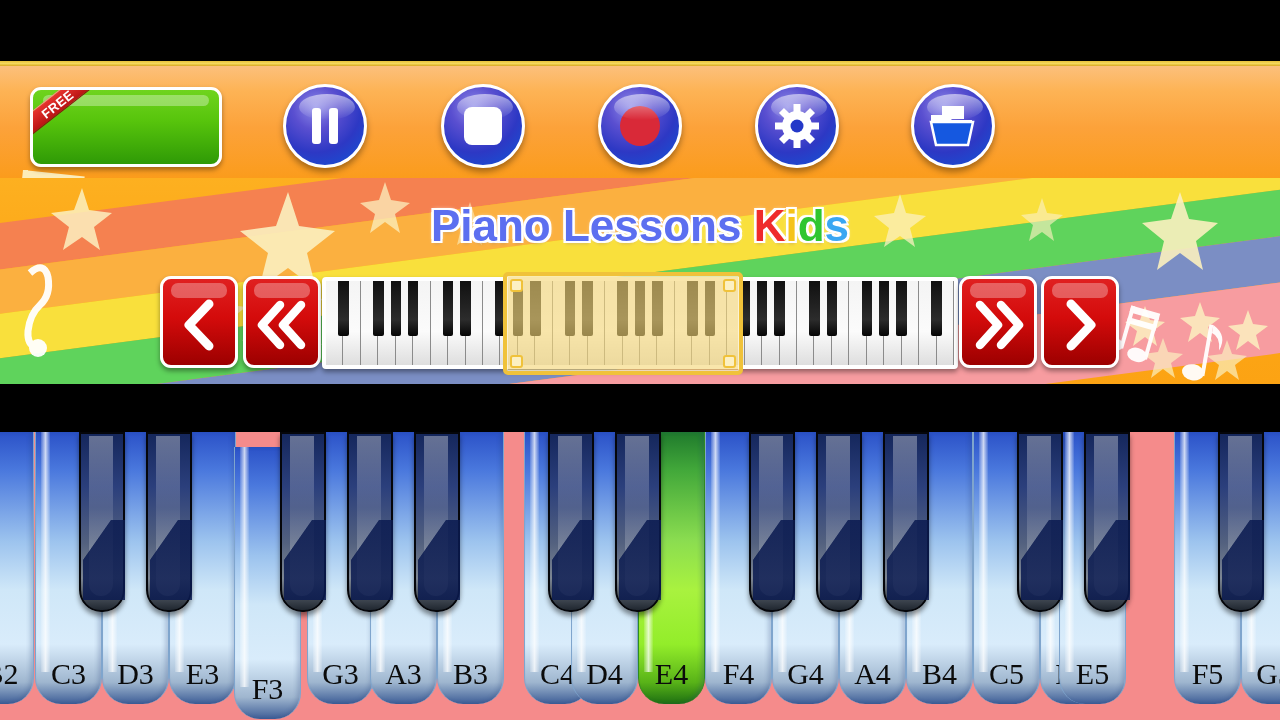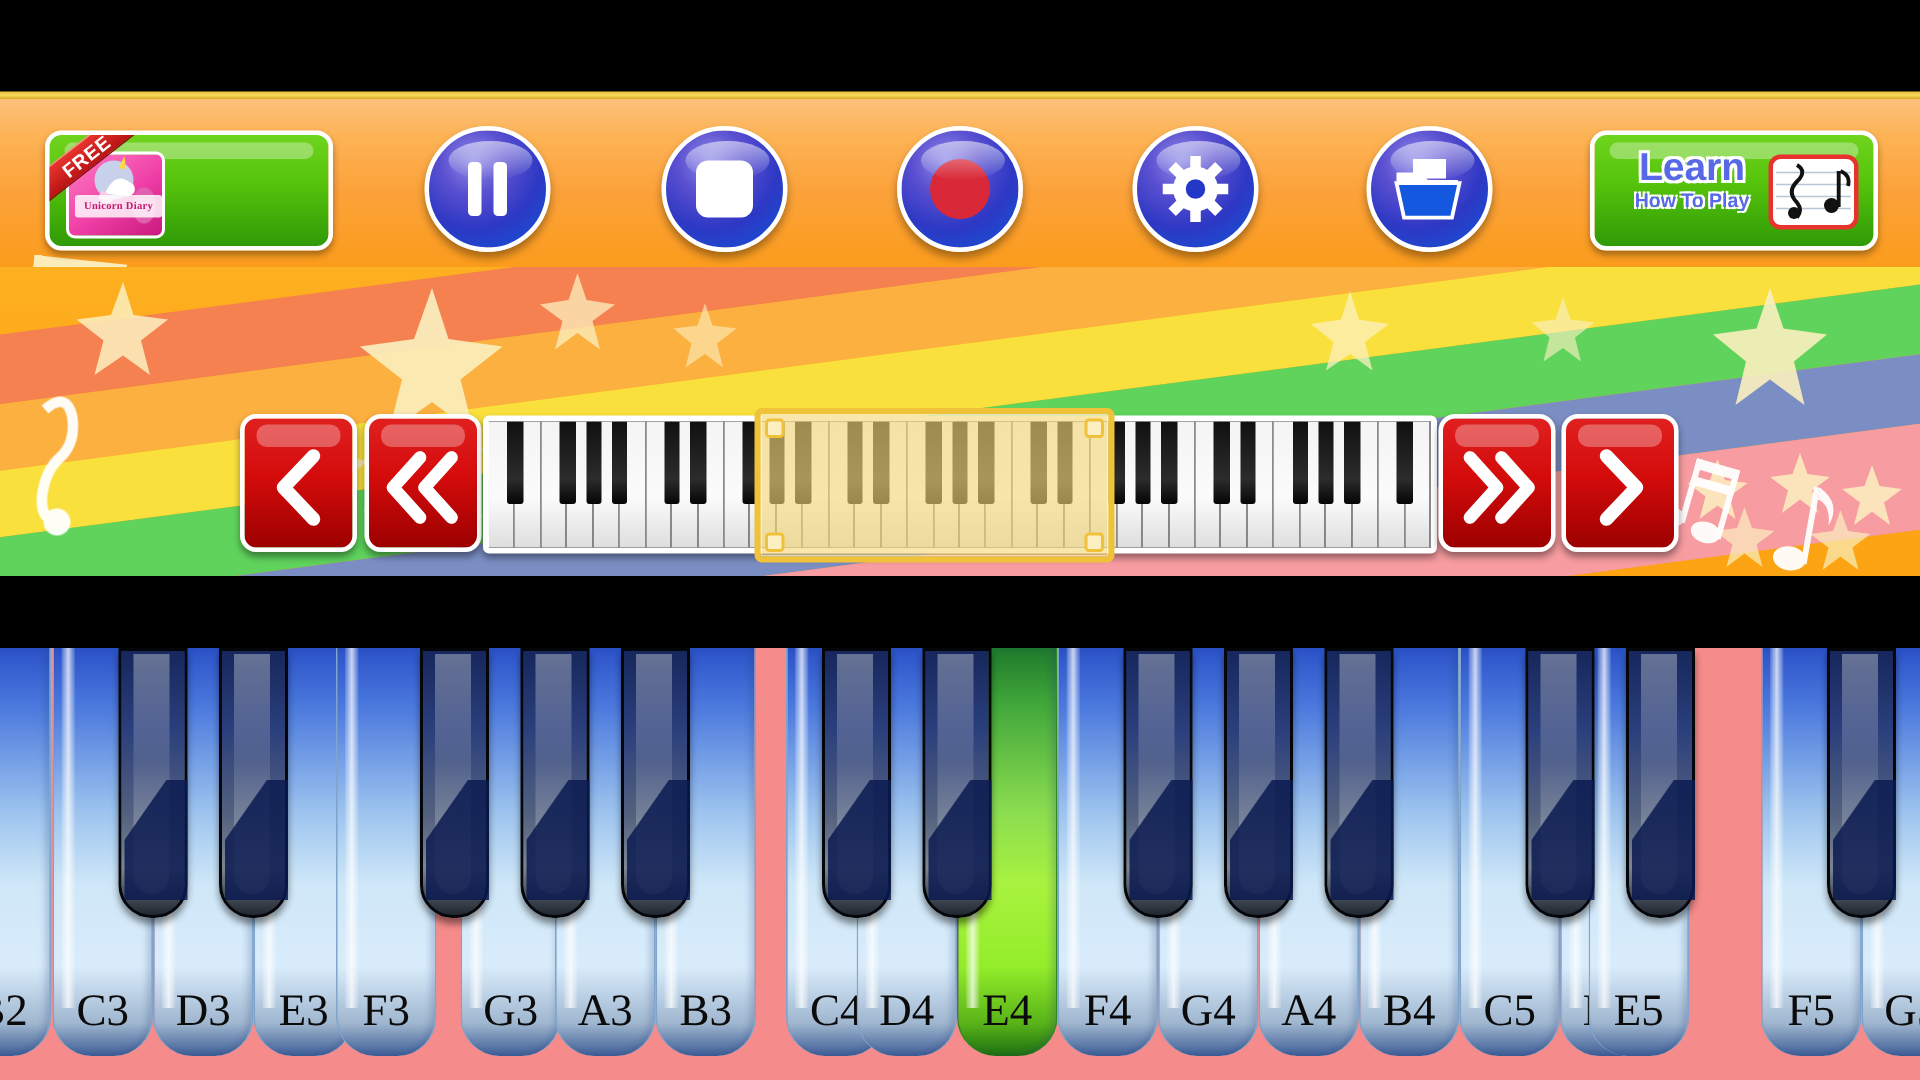--- a/index.html
+++ b/index.html
@@ -161,30 +161,20 @@
           <rect x="61" y="14" width="5" height="56"></rect>
         <rect x="89" y="20" width="5" height="56"></rect>
         <rect x="33" y="8" width="62" height="9" transform="rotate(6 33 8)"></rect>
         <rect x="33" y="24" width="62" height="7" transform="rotate(6 33 24)"></rect>
       </g>
     </svg>
   </div>
 
   <div class="promo" id="promo-left">
     <div class="glossy"></div>
-    <div class="ud-thumb">
-      <svg width="66" height="58" viewBox="0 0 66 58">
-        <circle cx="30" cy="17" r="13" fill="#bfe6f5" opacity=".85"></circle>
-        <path d="M24 26 q6-13 14-9 l5 3 q3 6 -4 8 z" fill="#fff"></path>
-        <path d="M33 9 l4-8 1 9 z" fill="#ffd84a"></path>
-        <path d="M22 24 q-4 5 0 8 q6 2 8-3z" fill="#ffc7e8"></path>
-        <ellipse cx="50" cy="34" rx="8" ry="12" fill="#e060b0"></ellipse>
-      </svg>
-      <div class="ud-label">Unicorn Diary</div>
-    </div>
     <div class="ribbon">FREE</div>
   </div>
 
   <div class="rbtn" id="btn-pause">
     <span class="glyph">
       <svg width="34" height="40" viewBox="0 0 34 40">
           <rect x="4" y="2" width="9" height="36" rx="3" fill="#fff"></rect>
           <rect x="21" y="2" width="9" height="36" rx="3" fill="#fff"></rect>
         </svg>
     </span>
@@ -226,42 +216,20 @@
   <div class="rbtn" id="btn-folder">
     <span class="glyph">
       <svg width="48" height="42" viewBox="0 0 48 42">
         <rect x="13" y="1" width="22" height="13" fill="#fff"></rect>
         <path d="M2 10 h16 l5 5 h20 v5 H2z" fill="#fff"></path>
         <path d="M2 17 h42 l-5 23 H7z" fill="#1558e0" stroke="#fff" stroke-width="2.5"></path>
       </svg>
     </span>
   </div>
 
-  <div class="promo" id="promo-right">
-    <div class="glossy"></div>
-    <div class="learn-txt">
-      <div class="learn-1">Learn</div>
-      <div class="learn-2">How To Play</div>
-    </div>
-    <div class="sheet">
-      <svg width="54" height="44" viewBox="0 0 54 44">
-        <g stroke="#b9c6d8" stroke-width="1.1">
-          <line x1="2" y1="9" x2="52" y2="9"></line>
-            <line x1="2" y1="17" x2="52" y2="17"></line>
-          <line x1="2" y1="25" x2="52" y2="25"></line>
-            <line x1="2" y1="33" x2="52" y2="33"></line>
-        </g>
-        <path d="M16 4 q7 4 0 11 q-7 7 0 14 q4 5 0 10" stroke="#111" stroke-width="2.6" fill="none"></path>
-        <circle cx="14" cy="36" r="4" fill="#111"></circle>
-        <circle cx="39" cy="31" r="5" fill="#111"></circle>
-        <rect x="42.5" y="8" width="2.6" height="24" fill="#111"></rect>
-        <path d="M45 8 q7 3 5 10" stroke="#111" stroke-width="2.4" fill="none"></path>
-      </svg>
-    </div>
-  </div>
 
   <div class="band">
     <div class="stripes">
       <i class="s-or"></i>
         <i class="s-o2"></i>
         <i class="s-ye"></i>
       <i class="s-gr"></i>
         <i class="s-bl"></i>
         <i class="s-pk"></i>
     </div>
@@ -299,20 +267,23 @@
         </g>
         <g transform="translate(1196,142) rotate(10)">
           <ellipse cx="6" cy="52" rx="11" ry="8"></ellipse>
             <rect x="14" y="2" width="4" height="52"></rect>
           <path d="M18 2 q16 8 10 24 q-1 -14 -10 -16z"></path>
         </g>
       </g>
     </svg>
   </div>
 
+  <div class="title">
+    <span class="t-blue">Piano Lessons </span><span class="t-red">K</span><span class="t-yel">i</span><span class="t-grn">d</span><span class="t-cyn">s</span>
+  </div>
 
   <div class="navbtn" id="nav-prev">
     <div class="gl"></div>
     <div class="chev">
       <svg width="36" height="52" viewBox="0 0 36 52">
           <path d="M28 5 L8 26 L28 47" stroke="#fff" stroke-width="9" fill="none" stroke-linecap="round" stroke-linejoin="round"></path>
         </svg>
     </div>
   </div>
   <div class="navbtn" id="nav-fastprev">
@@ -426,21 +397,21 @@
           <div class="lbl">C3</div>
         </div>
         <div class="wkey" style="left: 102px; width: 67px;">
           <div class="shine"></div>
           <div class="lbl">D3</div>
         </div>
         <div class="wkey" style="left: 169px; width: 67px;">
           <div class="shine"></div>
           <div class="lbl">E3</div>
         </div>
-        <div class="wkey" style="left: 224px; width: 67px;">
+        <div class="wkey" style="left: 234px; width: 67px; margin-top: 15px;">
           <div class="shine"></div>
           <div class="lbl">F3</div>
         </div>
         <div class="wkey" style="left: 307px; width: 67px;">
           <div class="shine"></div>
           <div class="lbl">G3</div>
         </div>
         <div class="wkey" style="left: 370px; width: 67px;">
           <div class="shine"></div>
           <div class="lbl">A3</div>

